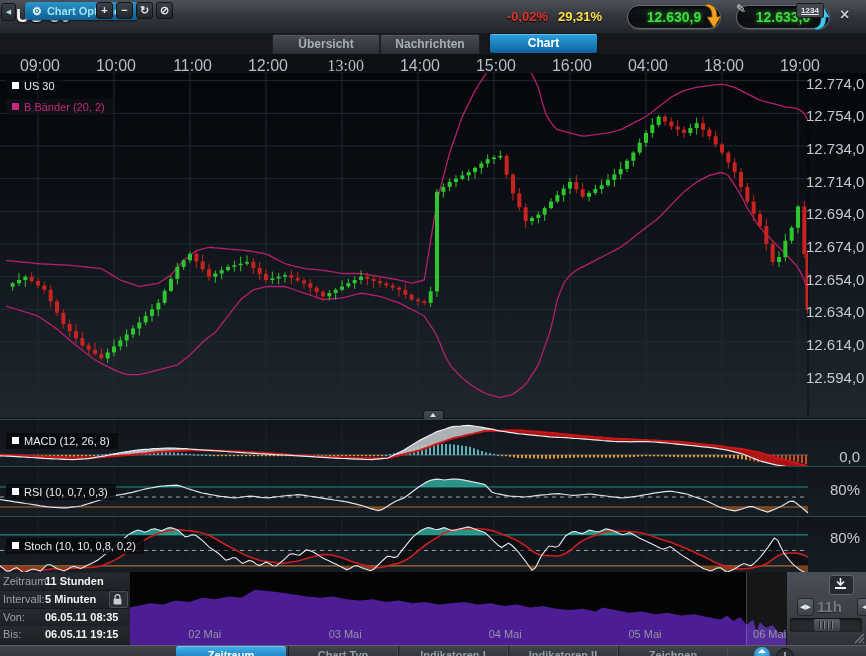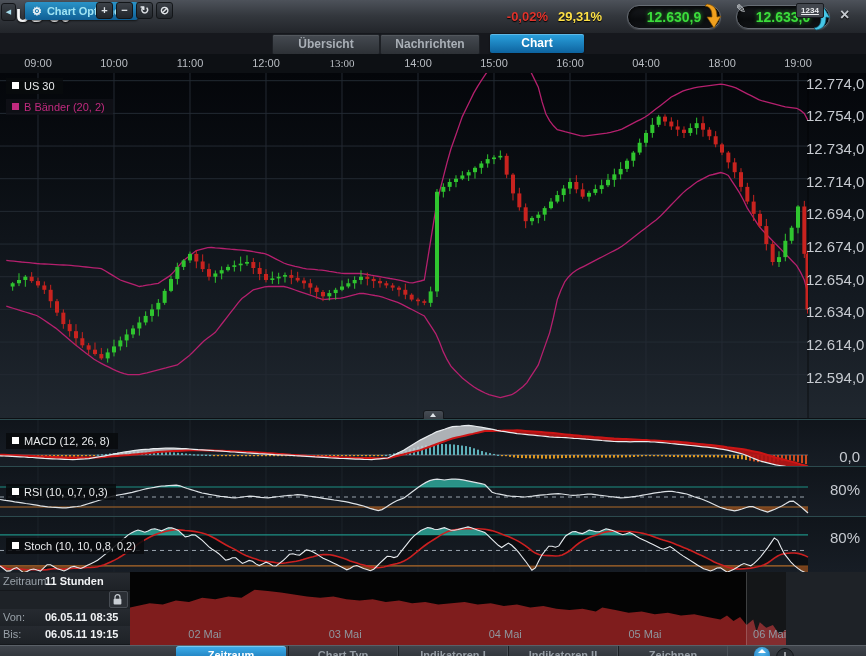--- a/index.html
+++ b/index.html
@@ -21,42 +21,42 @@
   .backbtn{left:1px;top:3px;width:13px;height:16px;background:linear-gradient(#3a3f46,#24272c);border:1px solid #14161a;border-radius:3px;
       color:#a5dded;font-size:7px;text-align:center;line-height:16px;cursor:pointer;}
   .chartopts{left:25px;top:2px;height:18px;padding:0 11px 0 7px;background:linear-gradient(#2a93c7,#0f5f95);border-radius:3px;
       color:#9fe3f3;font-size:11px;font-weight:bold;line-height:18px;cursor:pointer;box-shadow:0 1px 2px rgba(0,0,0,.6);}
   .chartopts .gear{color:#eef3f6;font-size:11px;margin-right:5px;}
   .tab{top:34px;height:19px;line-height:19px;text-align:center;font-size:12px;font-weight:bold;border-radius:2px;cursor:pointer;}
   .tab.inactive{background:linear-gradient(#454a51,#2d3136);color:#a9afb6;border:1px solid #1d2025;box-shadow:inset 0 1px 0 rgba(255,255,255,.08);}
   .tab.active{background:linear-gradient(#2ba2de,#0d639f);color:#ffffff;box-shadow:inset 0 1px 0 rgba(255,255,255,.25),0 1px 2px rgba(0,0,0,.5);}
   
   .timerow{left:0;top:54px;width:866px;height:19px;background:#0d1014;}
-  .t-label{position:absolute;top:3px;width:44px;margin-left:-22px;text-align:center;color:#b9bdc3;font-size:11px;}
+  .t-label{position:absolute;top:3px;width:44px;margin-left:-22px;text-align:right;color:#b9bdc3;font-size:16px;}
   
   .chart{left:0;top:73px;width:866px;height:345px;background:linear-gradient(180deg,#04060a 0%,#0a0e13 30%,#141a21 65%,#20272f 100%);}
   .p-label{position:absolute;left:806px;width:54px;text-align:right;color:#c6cad0;font-size:15px;}
   .chip{position:absolute;font-size:11px;padding:2px 8px 2px 6px;background:rgba(8,10,13,.85);color:#e9ebed;white-space:nowrap;}
   .chip .sq{display:inline-block;width:7px;height:7px;margin-right:5px;background:#fff;vertical-align:1px;}
   .chip.band{color:#c02a7e;background:rgba(16,18,24,.8);}
   .chip.band .sq{background:#c02a7e;}
   .collapse-btn{left:423px;top:410px;width:19px;height:14px;background:linear-gradient(#474d55,#2c3037);border:1px solid #15181c;border-radius:3px;cursor:pointer;}
   .tri{position:absolute;left:6px;width:0;height:0;border-left:3px solid transparent;border-right:3px solid transparent;}
   .tri.up{top:2px;border-bottom:4px solid #dfe3e7;}
   .tri.dn{bottom:2px;border-top:4px solid #dfe3e7;}
   
   .panel{left:0;width:866px;background:linear-gradient(#10151b,#171d25);}
   .sep{left:0;width:866px;height:1px;background:#2c4a4e;}
   
   .bottom{left:0;top:572px;width:866px;height:73px;background:#1e2227;}
   .inforow{position:absolute;left:0;width:130px;height:17px;border-bottom:1px solid #15181c;background:linear-gradient(#262a30,#1e2227);}
   .inforow .lbl{position:absolute;left:3px;top:2px;font-size:11px;color:#98a0a8;}
   .inforow .val{position:absolute;left:45px;top:2px;font-size:11px;font-weight:bold;color:#f0f2f4;}
   .lockbox{left:109px;top:591px;width:17px;height:15px;background:#2b2f35;border:1px solid #474c53;border-radius:2px;}
-  .navgtr{left:130px;top:572px;width:656px;height:73px;background:#7f1d1d;overflow:hidden;}
+  .navgtr{left:130px;top:572px;width:656px;height:73px;background:#4c1d95;overflow:hidden;}
   .nav-date{position:absolute;top:56px;width:60px;margin-left:-30px;text-align:center;font-size:11px;color:#8f969e;}
   .nav-sel{position:absolute;top:0;height:73px;background:rgba(170,190,210,.10);border-left:1px solid rgba(255,255,255,.18);}
   .rpanel{left:786px;top:572px;width:80px;height:73px;background:linear-gradient(#4a4f57,#2f3339);border-left:1px solid #14171a;}
   .dlbtn{left:42px;top:3px;width:23px;height:18px;background:#26292f;border:1px solid #5d636b;border-radius:3px;cursor:pointer;}
   .navarw{top:26px;width:15px;height:16px;background:linear-gradient(#5c626a,#3b4046);border:1px solid #23262b;border-radius:3px;
       color:#e8ecef;font-size:7px;text-align:center;line-height:16px;cursor:pointer;}
   .winlabel{left:30px;top:26px;font-size:15px;font-weight:bold;color:#737a83;text-shadow:0 1px 1px rgba(0,0,0,.5);}
   .slider{left:3px;top:46px;width:72px;height:14px;background:#25282d;border-radius:3px;box-shadow:inset 0 1px 3px rgba(0,0,0,.8);}
   .thumb{position:absolute;left:24px;top:1px;width:26px;height:12px;background:linear-gradient(#585e66,#3c4147);border-radius:2px;cursor:pointer;}
   .ridge{position:absolute;top:2px;width:1px;height:8px;background:#20232a;box-shadow:1px 0 0 #787f88;}
@@ -97,21 +97,21 @@
   </div>
   <div class="abs close-x">×</div>
 
   <div class="abs tabstrip"></div>
   <div class="abs backbtn">◀</div>
   <div class="abs chartopts">
     <span class="gear">⚙</span><span>Chart Optionen</span>
   </div>
   <div class="abs tab inactive" style="left:272px;width:106px;">Übersicht</div>
   <div class="abs tab inactive" style="left:380px;width:98px;">Nachrichten</div>
-  <div class="abs tab active" style="left:490px;width:94px;">Chart</div>
+  <div class="abs tab active" style="left:490px;width:107px;">Chart</div>
 
   <div class="abs timerow" id="timerow">
       <div class="t-label" style="left: 37.9967px;">09:00</div>
       <div class="t-label" style="left: 113.997px;">10:00</div>
       <div class="t-label" style="left: 189.997px;">11:00</div>
       <div class="t-label" style="left: 265.997px;">12:00</div>
       <div class="t-label" style="left: 341.998px; font-family: Liberation Serif, serif;">13:00</div>
       <div class="t-label" style="left: 417.998px;">14:00</div>
       <div class="t-label" style="left: 493.998px;">15:00</div>
       <div class="t-label" style="left: 569.998px;">16:00</div>
@@ -715,20 +715,24 @@
     <span class="sq"></span><span>Stoch (10, 10, 0,8, 0,2)</span>
   </div>
   <div class="p-label" style="top:529px;">80%</div>
 
   <div class="abs bottom"></div>
 
   <div class="inforow" style="top:573px;">
     <span class="lbl">Zeitraum:</span>
     <span class="val">11 Stunden</span>
   </div>
+  <div class="inforow" style="top:591px;">
+    <span class="lbl">Intervall:</span>
+    <span class="val">5 Minuten</span>
+  </div>
   <div class="abs lockbox">
     <svg width="15" height="13" viewBox="0 0 15 13">
       <path d="M5,6 V4.2 a2.5,2.6 0 0 1 5,0 V6" fill="none" stroke="#c9ced4" stroke-width="1.2"></path>
       <rect x="3.6" y="5.8" width="7.8" height="5.6" rx="1" fill="#c9ced4"></rect>
     </svg>
   </div>
   <div class="inforow" style="top:609px;padding-left:12px;">
     <span class="lbl">Von:</span>
     <span class="val">06.05.11 08:35</span>
   </div>
@@ -744,20 +748,42 @@
     <div id="nav-dates">
         <div class="nav-date" style="left: 74.784px;">02 Mai</div>
         <div class="nav-date" style="left: 215.168px;">03 Mai</div>
         <div class="nav-date" style="left: 375.232px;">04 Mai</div>
         <div class="nav-date" style="left: 514.96px;">05 Mai</div>
         <div class="nav-date" style="left: 639.6px;">06 Mai</div>
       </div>
     <div class="nav-sel" style="left:616px;width:40px;"></div>
   </div>
 
+  <div class="abs rpanel">
+    <div class="abs dlbtn">
+      <svg width="21" height="16" viewBox="0 0 21 16">
+        <path d="M10.5,2 V8 M7,5.5 L10.5,9 L14,5.5" stroke="#eef1f4" stroke-width="1.6" fill="none"></path>
+        <rect x="5" y="11" width="11" height="2" fill="#eef1f4"></rect>
+      </svg>
+    </div>
+    <div class="abs navarw" style="left:10px;">◀▶</div>
+    <div class="abs winlabel">11h</div>
+    <div class="abs navarw" style="left:70px;width:14px;">◀</div>
+    <div class="abs slider">
+      <div class="thumb">
+        <span class="ridge" style="left:5px;"></span>
+        <span class="ridge" style="left:9px;"></span>
+        <span class="ridge" style="left:13px;"></span>
+        <span class="ridge" style="left:17px;"></span>
+      </div>
+    </div>
+    <svg class="abs" style="left:66px;top:60px;" width="12" height="12">
+      <path d="M2,11 L11,2 M6,11 L11,6 M10,11 L11,10" stroke="#767d86" stroke-width="1.3"></path>
+    </svg>
+  </div>
 
   <div class="abs toolbar"></div>
   <div class="abs tbtn" style="left:96px;">+</div>
   <div class="abs tbtn" style="left:116px;">−</div>
   <div class="abs tbtn" style="left:136px;">↻</div>
   <div class="abs tbtn" style="left:156px;">⊘</div>
   <div class="abs ttab active" style="left:176px;width:110px;top:646px;">Zeitraum</div>
   <div class="abs ttab" style="left:288px;width:108px;top:646px;">Chart Typ</div>
   <div class="abs ttab" style="left:398px;width:108px;top:646px;">Indikatoren I</div>
   <div class="abs ttab" style="left:508px;width:108px;top:646px;">Indikatoren II</div>

